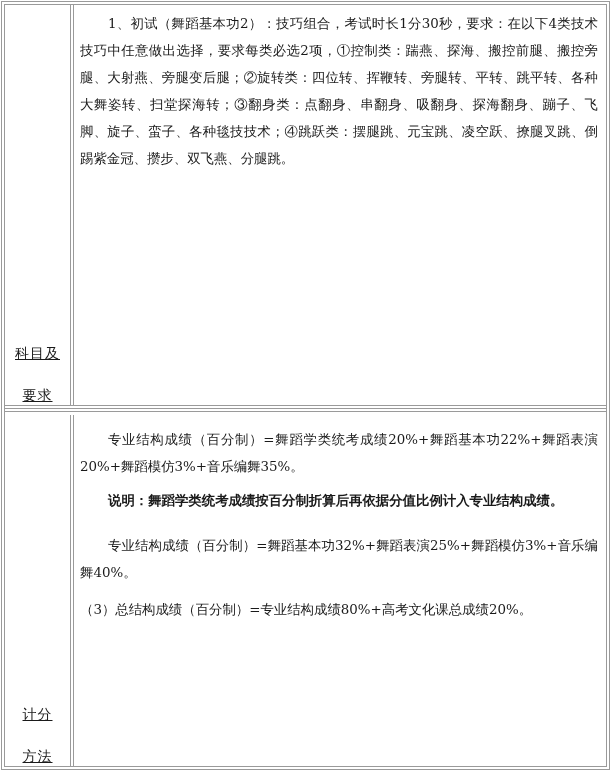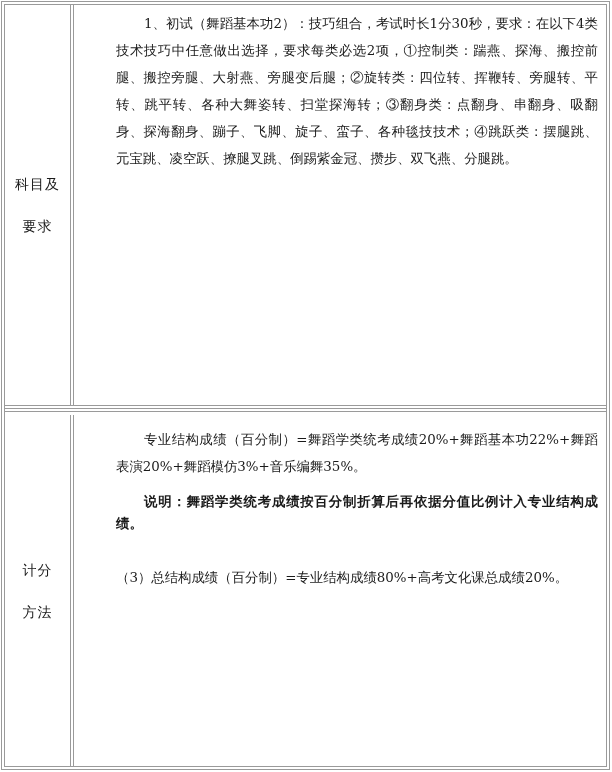--- a/index.html
+++ b/index.html
@@ -12,24 +12,24 @@
   .row { position: absolute; left: 0; right: 0; }
   .row1 { top: 0; height: 400px; }
   .row2 { top: 410px; bottom: 0; }
   .hsep { position: absolute; left: 0; right: 0; top: 400px; height: 4px;
           border-top: 1px solid #9a9a9a; border-bottom: 1px solid #9a9a9a; box-sizing: border-box; }
   .hsep2 { position: absolute; left: 0; right: 0; top: 406px; height: 4px;
           border-top: 1px solid #9a9a9a; box-sizing: border-box; }
   .vsep { position: absolute; top: 0; bottom: 0; left: 65px; width: 4px;
           border-left: 1px solid #9a9a9a; border-right: 1px solid #9a9a9a; box-sizing: border-box; }
   .label-cell { position: absolute; left: 0; width: 65px; top: 0; bottom: 0;
-                display: flex; flex-direction: column; justify-content: center; align-items: center; }
+                display: flex; flex-direction: column; justify-content: flex-end; align-items: center; text-decoration: underline; }
   .label-cell span { font-size: 14px; line-height: 20px; display: block; letter-spacing: 1px; }
   .label-cell .gap { height: 22px; }
-  .content { position: absolute; left: 71px; right: 4px; top: 0; bottom: 0; padding: 0 4px; margin-left: 36px; }
+  .content { position: absolute; left: 71px; right: 4px; top: 0; bottom: 0; padding: 0 4px; }
   .content p { margin: 0; font-size: 13.4px; line-height: 27px; text-align: justify; }
   .indent { text-indent: 28px; }
   .bold { font-weight: bold; }
   .sp { height: 10px; }
 </style>
 </head>
 <body>
 
 <div class="tbl">
   <div class="tbl-inner">
@@ -55,22 +55,23 @@
       <div class="label-cell">
         <span>计分</span>
         <div class="gap"></div>
         <span>方法</span>
       </div>
       <div class="vsep"></div>
       <div class="content" style="padding-top:1px;">
         <div class="sp"></div>
         <p class="indent">专业结构成绩（百分制）=舞蹈学类统考成绩20%+舞蹈基本功22%+舞蹈表演20%+舞蹈模仿3%+音乐编舞35%。</p>
         <div class="sp"></div>
-        <p class="indent bold" style="line-height:22px;">说明：舞蹈学类统考成绩按百分制折算后再依据分值比例计入专业结构成绩。</p>
+        <p class="indent bold" style="line-height:22px;font-family:Liberation Serif, serif;">说明：舞蹈学类统考成绩按百分制折算后再依据分值比例计入专业结构成绩。</p>
         <div class="sp"></div>
         <div class="sp"></div>
+        <p class="indent">专业结构成绩（百分制）=舞蹈基本功32%+舞蹈表演25%+舞蹈模仿3%+音乐编舞40%。</p>
         <div class="sp"></div>
         <p>（3）总结构成绩（百分制）=专业结构成绩80%+高考文化课总成绩20%。</p>
       </div>
     </div>
 
   </div>
 </div>
 
 </body></html>

